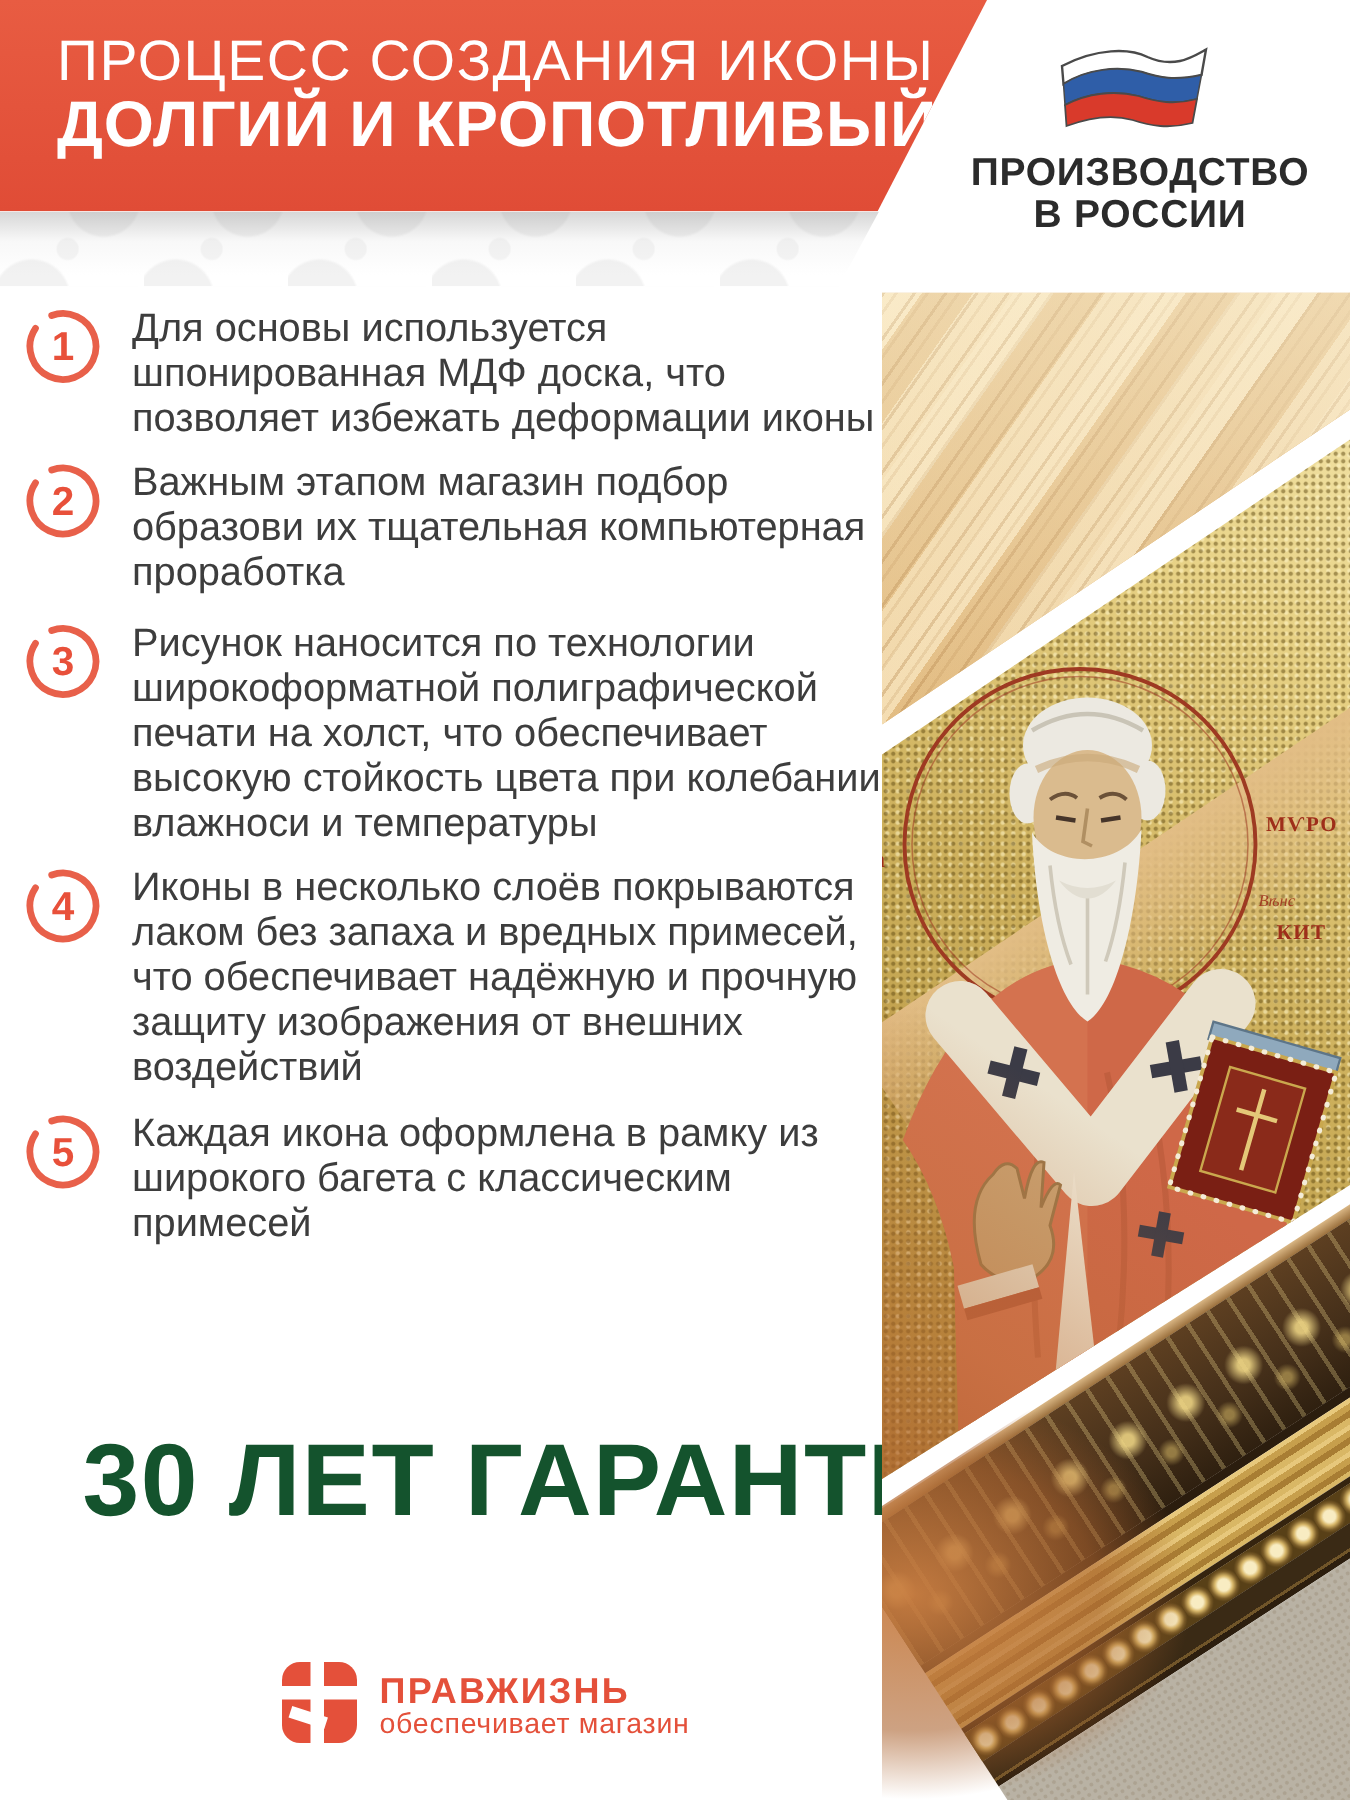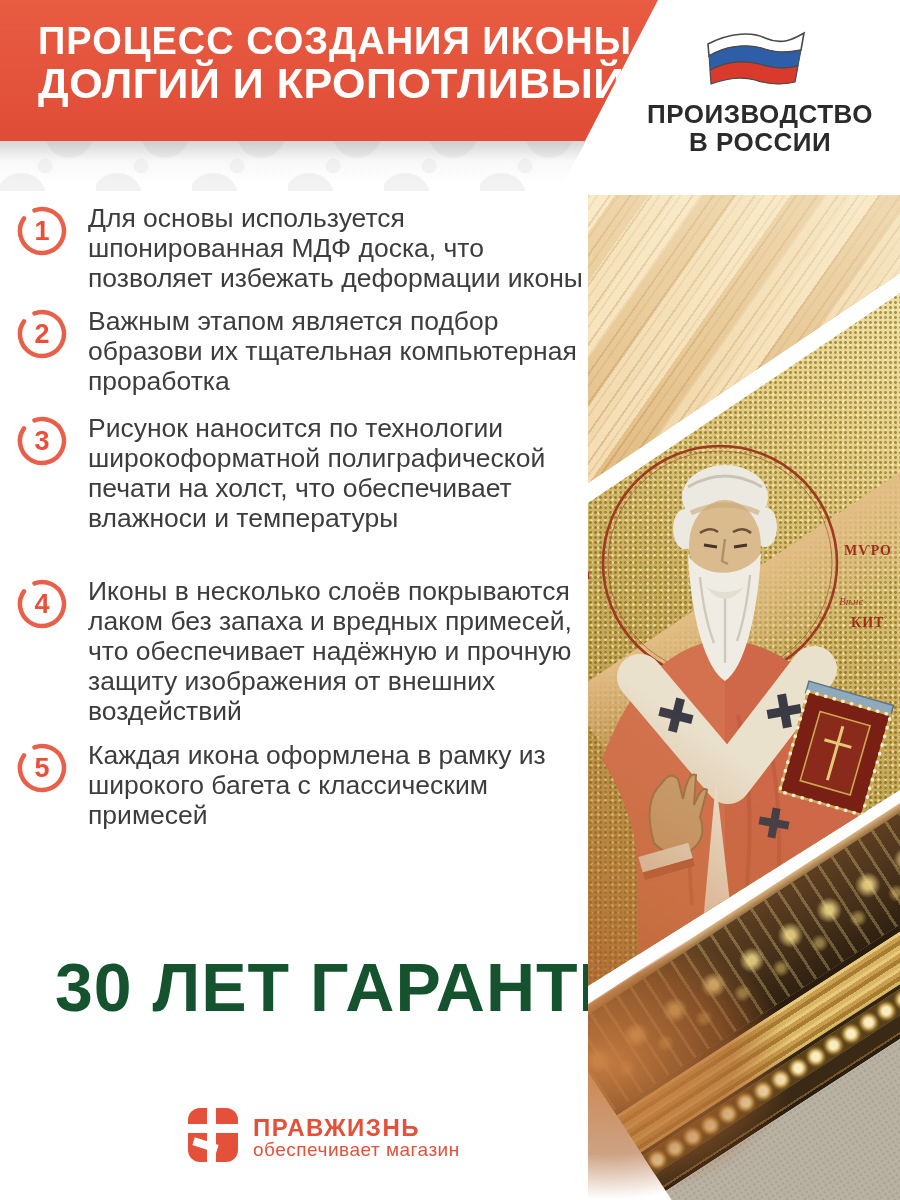--- a/index.html
+++ b/index.html
@@ -7,21 +7,21 @@
     width:900px;height:1200px;position:relative;overflow:hidden;background:#fff;
     font-family:"Liberation Sans","DejaVu Sans",sans-serif;
     -webkit-font-smoothing:antialiased;
   }
   
   .banner{
     position:absolute;left:0;top:0;width:900px;height:141px;
     background:linear-gradient(180deg,#e85c42 0%,#e04c36 100%);
     clip-path:polygon(0 0,658px 0,585px 141px,0 141px);
   }
-  .banner-line1{position:absolute;left:38px;top:20px;font-size:38px;font-weight:700;color:#ffffff;letter-spacing:1px;white-space:nowrap;}
+  .banner-line1{position:absolute;left:38px;top:20px;font-size:38px;font-weight:400;color:#ffffff;letter-spacing:1px;white-space:nowrap;}
   .banner-line2{position:absolute;left:38px;top:59px;font-size:43px;font-weight:700;color:#ffffff;letter-spacing:.5px;white-space:nowrap;}
   
   .pattern-band{
     position:absolute;left:0;top:141px;width:900px;height:50px;
     clip-path:polygon(0 0,586px 0,559px 50px,0 50px);
     background-color:#ffffff;
     background-image:
       linear-gradient(180deg,rgba(120,120,120,.30) 0,rgba(200,200,200,.12) 40%,rgba(255,255,255,0) 85%),
       radial-gradient(circle at 22% 115%,rgba(0,0,0,.050) 26%,rgba(0,0,0,0) 28%),
       radial-gradient(circle at 72% -15%,rgba(0,0,0,.050) 26%,rgba(0,0,0,0) 28%),
@@ -142,34 +142,35 @@
         <div class="ln">шпонированная МДФ доска, что</div>
         <div class="ln">позволяет избежать деформации иконы</div>
       </div>
     </div>
     <div class="step" style="top: 306px;">
       <svg class="ring" width="52" height="52" viewBox="0 0 52 52">
         <circle cx="26" cy="26" r="22" fill="none" stroke="#e8604a" stroke-width="4.5" stroke-linecap="round" stroke-dasharray="124 14.2" transform="rotate(250 26 26)"></circle>
       </svg>
       <div class="num">2</div>
       <div class="lines">
-        <div class="ln">Важным этапом является подбор</div>
+        <div class="ln">Важным этапом магазин подбор</div>
         <div class="ln">образови их тщательная компьютерная</div>
         <div class="ln">проработка</div>
       </div>
     </div>
     <div class="step" style="top: 413px;">
       <svg class="ring" width="52" height="52" viewBox="0 0 52 52">
         <circle cx="26" cy="26" r="22" fill="none" stroke="#e8604a" stroke-width="4.5" stroke-linecap="round" stroke-dasharray="124 14.2" transform="rotate(250 26 26)"></circle>
       </svg>
       <div class="num">3</div>
       <div class="lines">
         <div class="ln">Рисунок наносится по технологии</div>
         <div class="ln">широкоформатной полиграфической</div>
         <div class="ln">печати на холст, что обеспечивает</div>
+        <div class="ln">высокую стойкость цвета при колебании</div>
         <div class="ln">влажноси и температуры</div>
       </div>
     </div>
     <div class="step" style="top: 576px;">
       <svg class="ring" width="52" height="52" viewBox="0 0 52 52">
         <circle cx="26" cy="26" r="22" fill="none" stroke="#e8604a" stroke-width="4.5" stroke-linecap="round" stroke-dasharray="124 14.2" transform="rotate(250 26 26)"></circle>
       </svg>
       <div class="num">4</div>
       <div class="lines">
         <div class="ln">Иконы в несколько слоёв покрываются</div>

